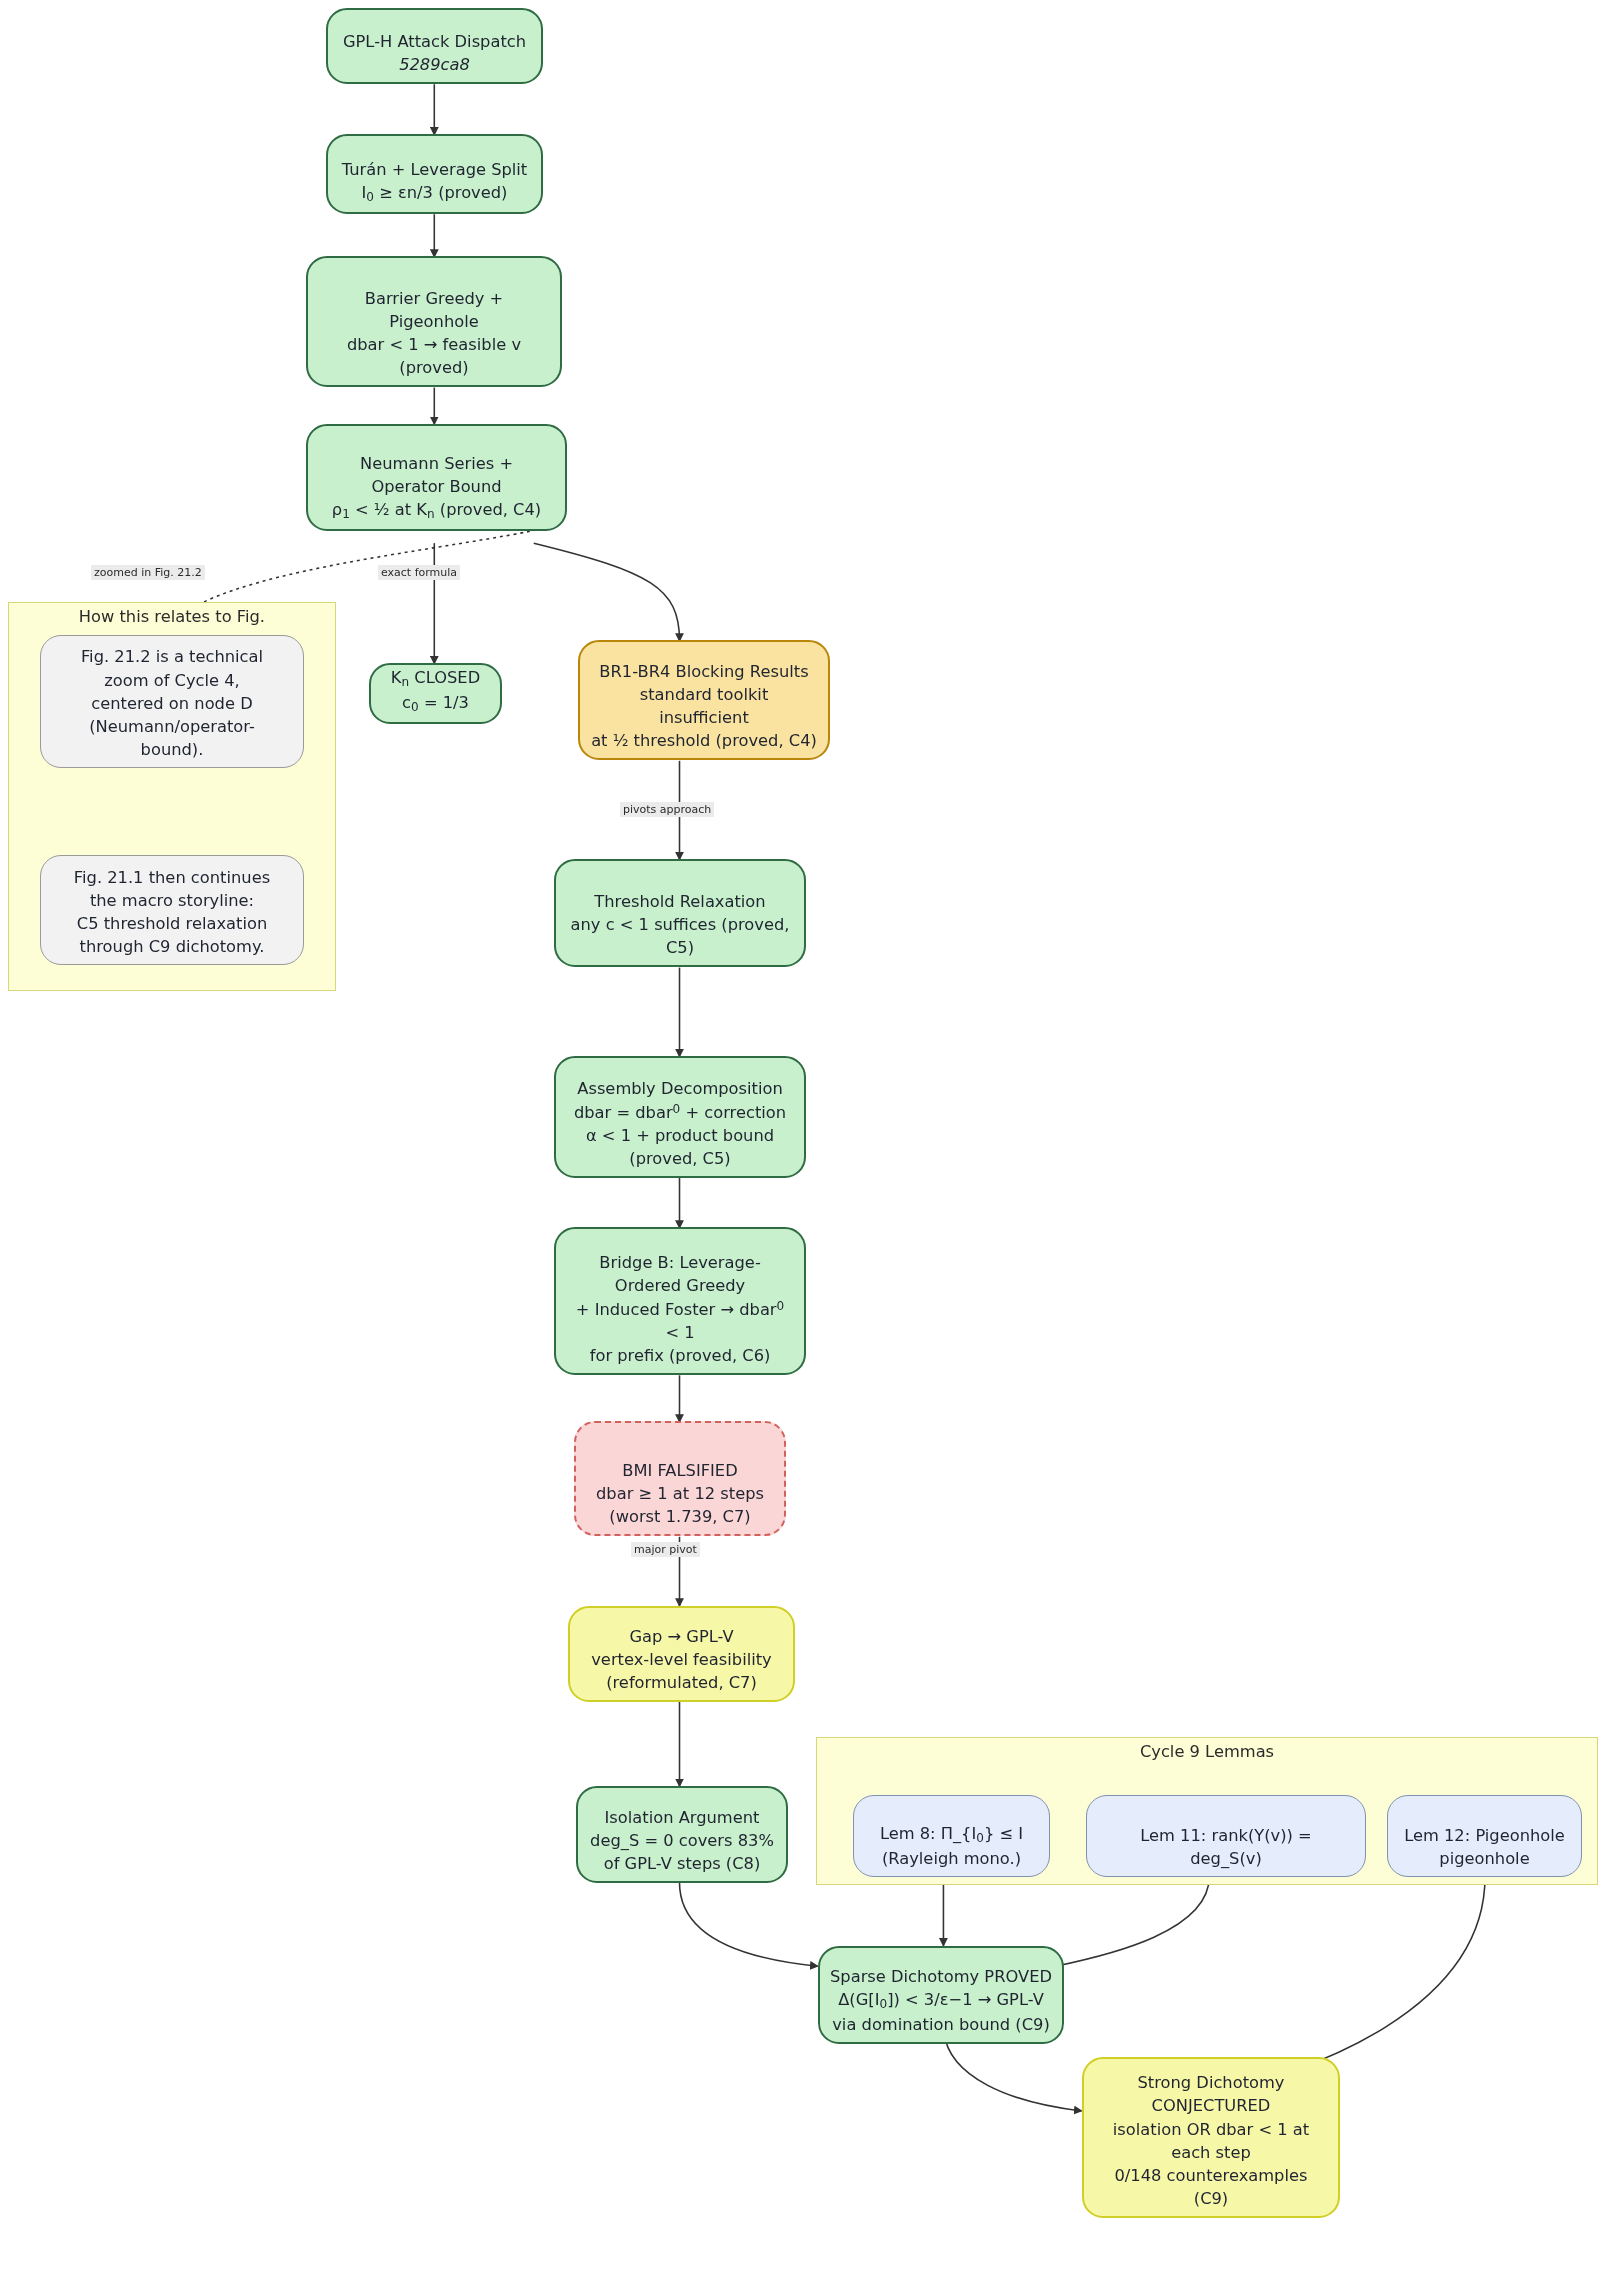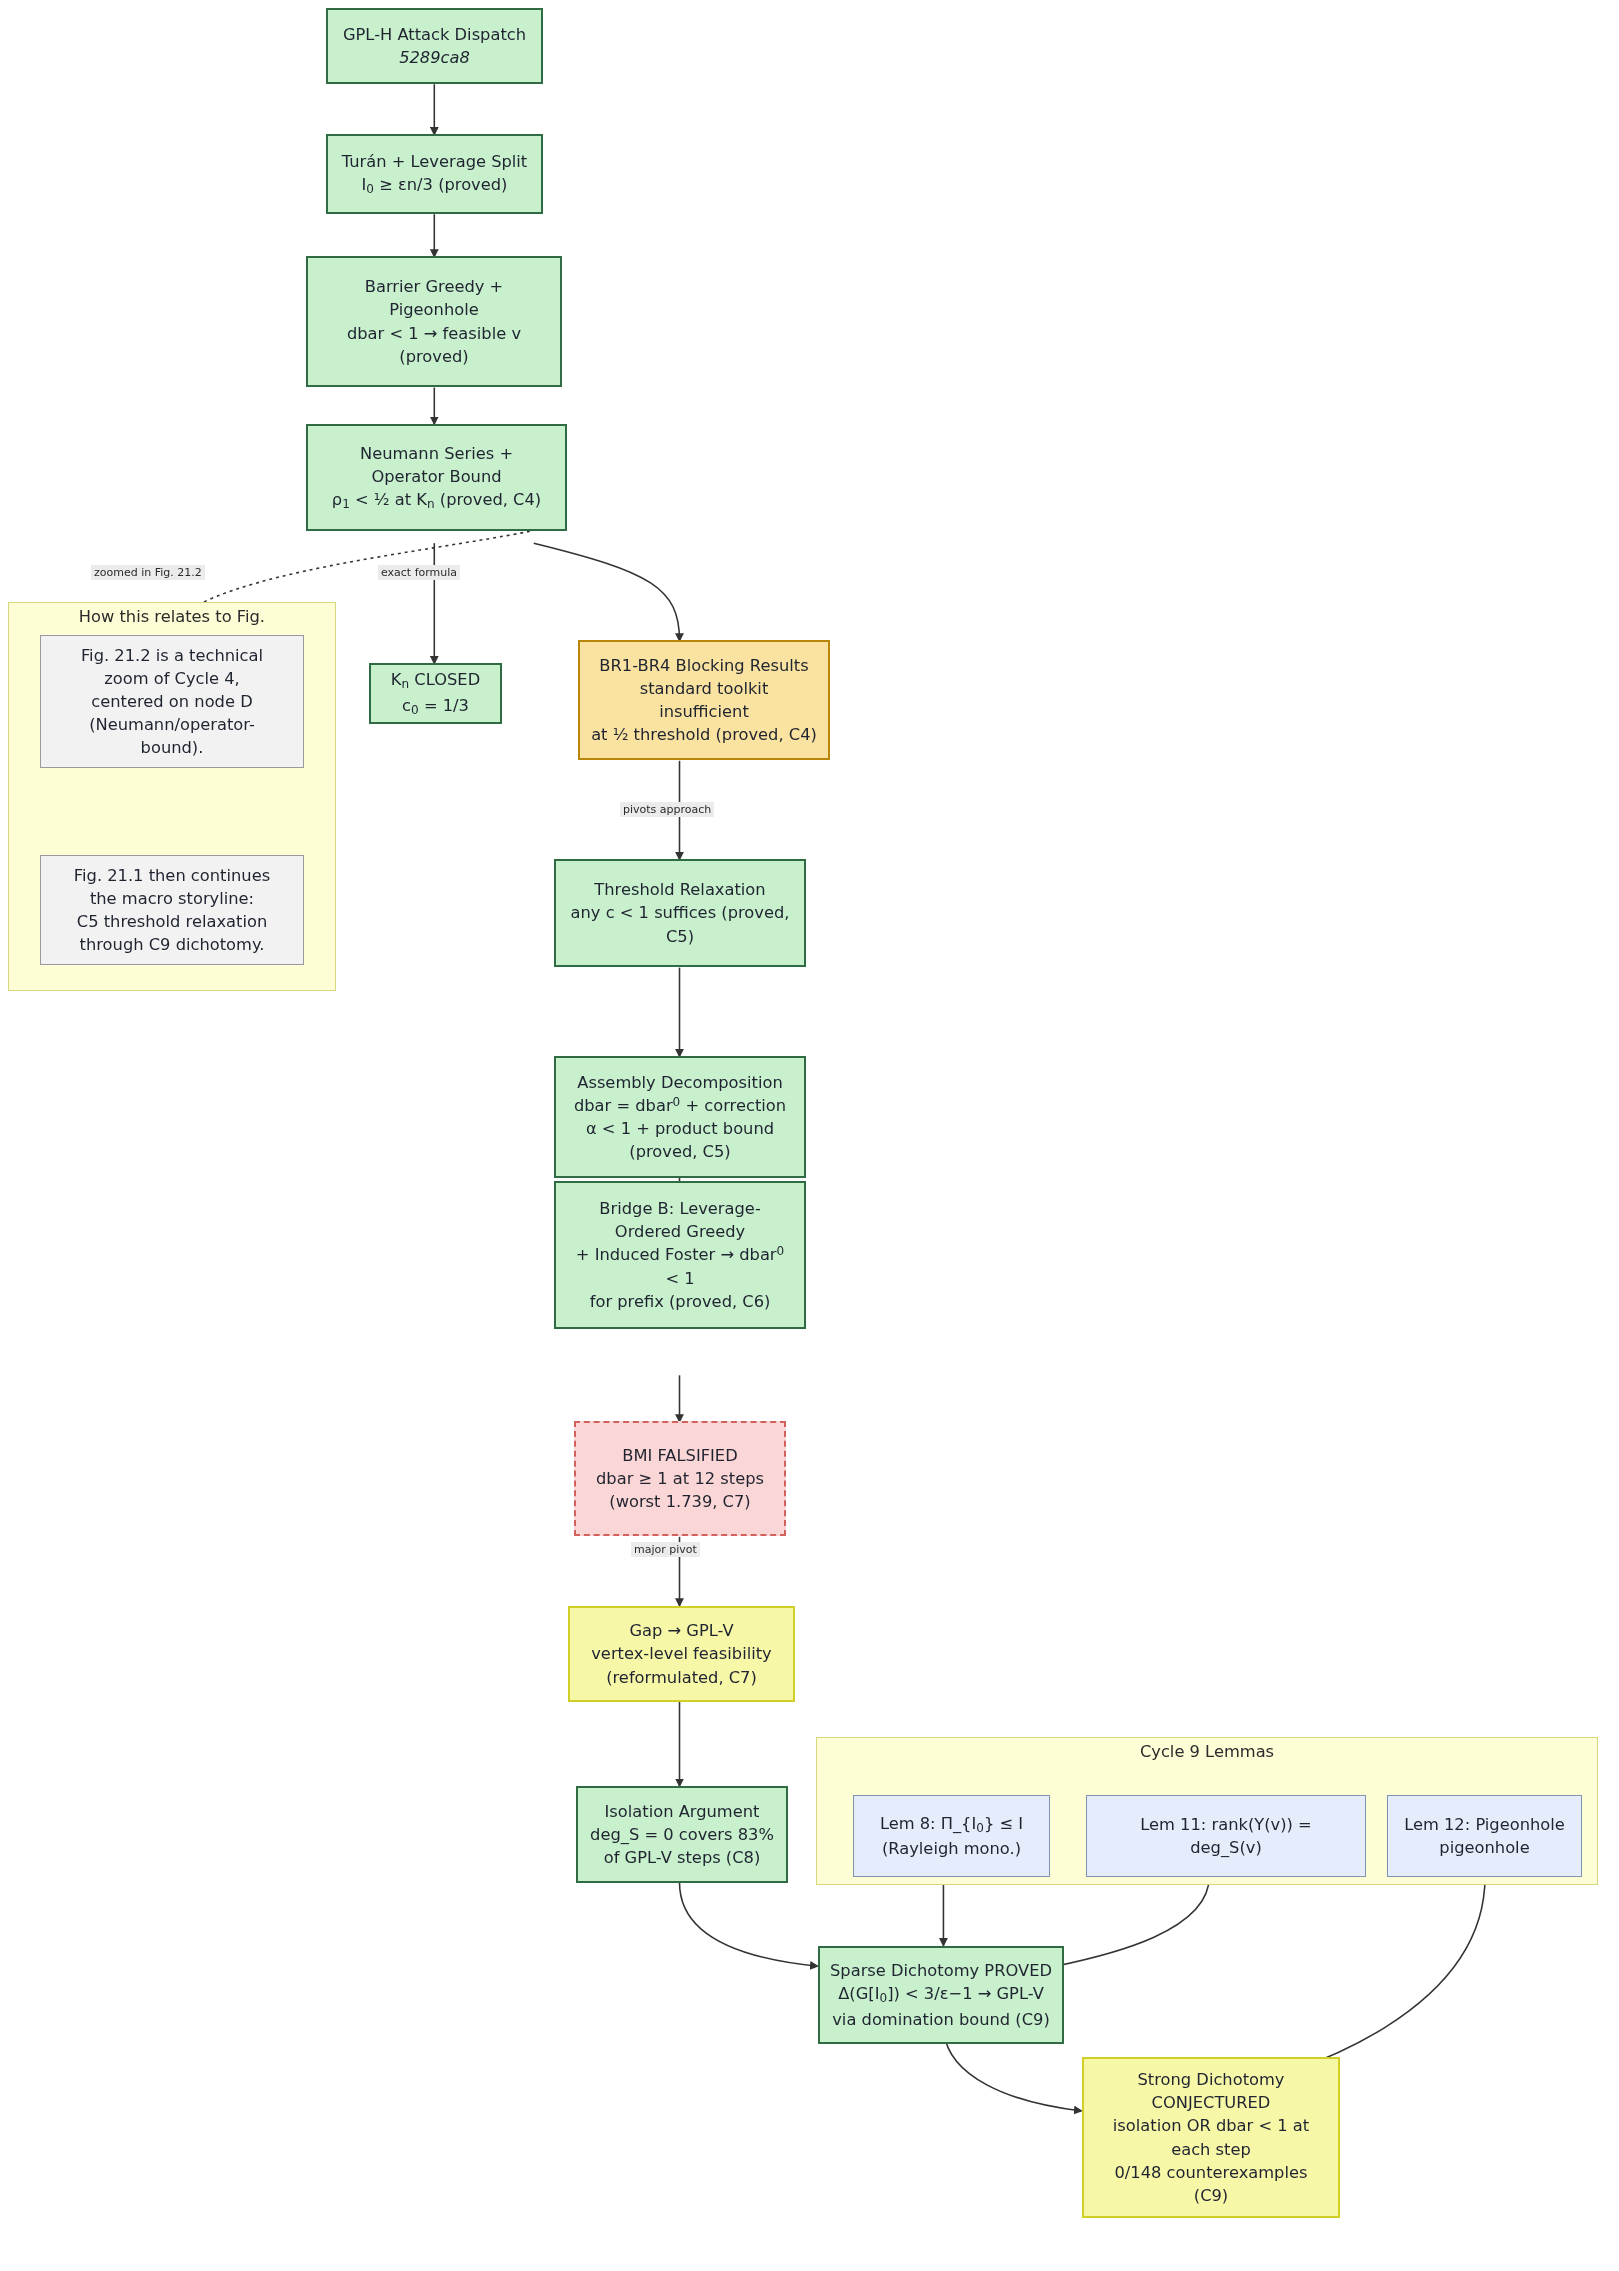--- a/index.html
+++ b/index.html
@@ -18,27 +18,28 @@
     position:absolute;
     left:0;top:0;
     width:1619px;height:2272px;
     pointer-events:none;
     z-index:1;
   }
   .node{
     position:absolute;
     box-sizing:border-box;
     display:flex;
-    align-items:center;
+    align-items:flex-end;
     justify-content:center;
     text-align:center;
     z-index:3;
     line-height:1.42;
     color:#1f2430;
     padding:5.9px 7.9px;
+    border-radius:21px;
   }
   .node span.lbl{display:block;width:100%;}
   .green{
     background:#c8f0cd;
     border:2px solid #2f6b43;
     font-size:16.3px;
   }
   .orange{
     background:#fae3a0;
     border:2px solid #b8860b;
@@ -194,21 +195,21 @@
 
   <div class="node green" style="left:554px; top:1056px; width:252px; height:122px;">
     <span class="lbl">
       <span>Assembly Decomposition</span><br>
       <span>dbar = dbar<span class="sup">0</span> + correction</span><br>
       <span>α &lt; 1 + product bound</span><br>
       <span>(proved, C5)</span>
     </span>
   </div>
 
-  <div class="node green" style="left:554px; top:1181px; width:252px; height:148px;padding-left:8px;">
+  <div class="node green" style="left:554px; top:1227px; width:252px; height:148px;padding-left:8px;">
     <span class="lbl">
       <span>Bridge B: Leverage-</span><br>
       <span>Ordered Greedy</span><br>
       <span>+ Induced Foster → dbar<span class="sup">0</span></span><br>
       <span>&lt; 1</span><br>
       <span>for prefix (proved, C6)</span>
     </span>
   </div>
 
   <div class="node red" style="left:574px; top:1421px; width:212px; height:115px;">

